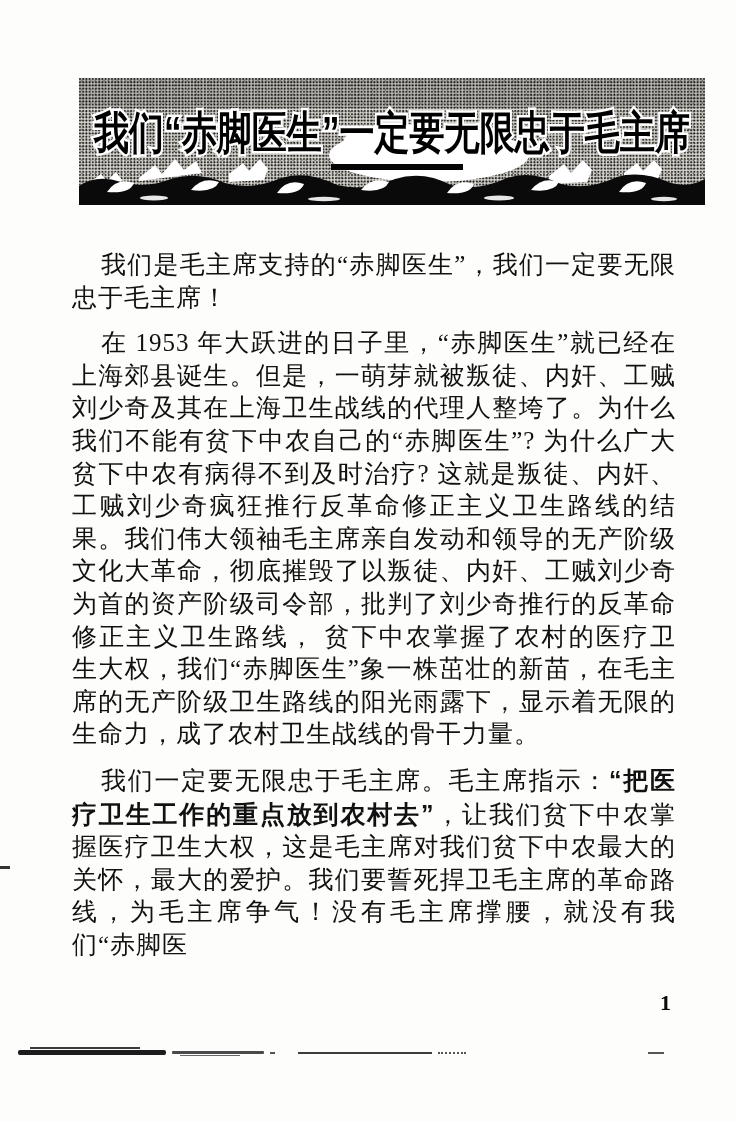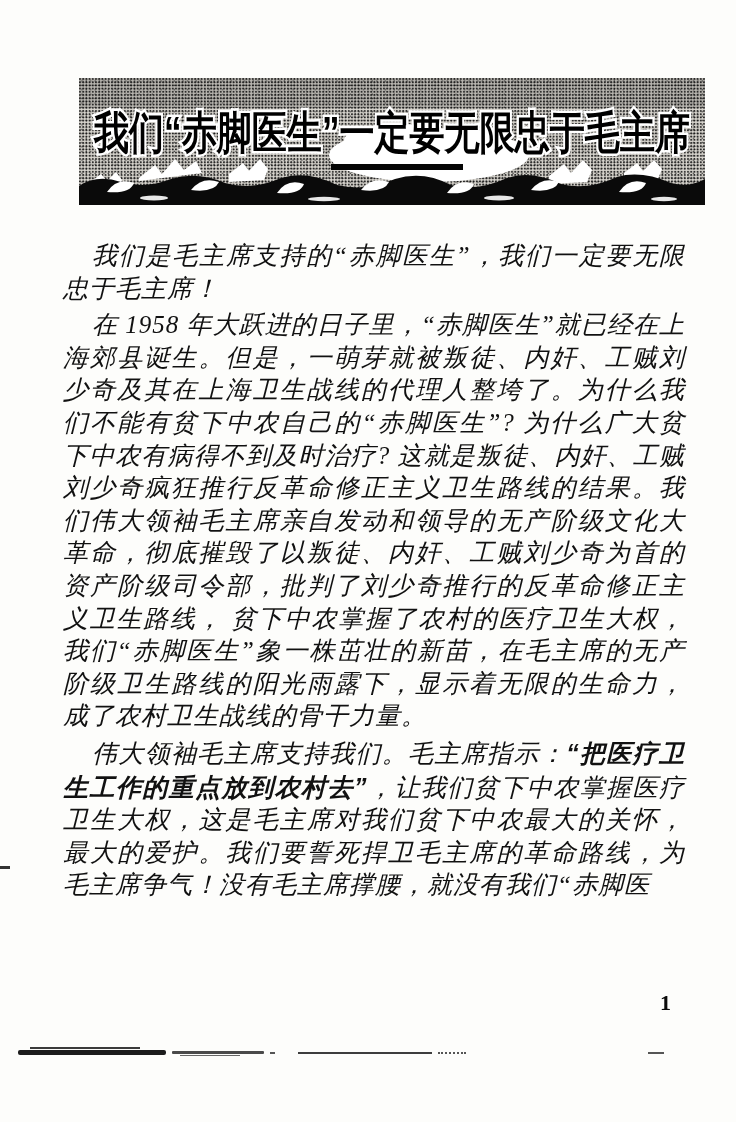--- a/index.html
+++ b/index.html
@@ -17,21 +17,21 @@
   .banner{
     position:absolute;left:79px;top:78px;width:626px;height:127px;
   }
   .banner svg{display:block;}
   
   .doc-body{
     position:absolute;left:59px;top:236px;width:630px;
     font-size:25px;line-height:32.6px;color:#111;
     text-align:justify;letter-spacing:1px;
   }
-  .doc-body p{margin:4px;text-indent:29px;font-style:italic;}
+  .doc-body p{margin:13px;text-indent:29px;}
   .bold-run{
     font-weight:bold;
     font-family:"Liberation Sans", sans-serif;
   }
   
   .page-number{
     position:absolute;left:660px;top:990px;
     font-size:22px;font-weight:bold;color:#0a0a0a;
     font-family:"Liberation Serif", serif;
   }
@@ -93,22 +93,22 @@
       <ellipse cx="245" cy="121" rx="16" ry="2.2" fill="#fff" opacity="0.9"></ellipse>
       <ellipse cx="420" cy="120" rx="15" ry="2.4" fill="#fff" opacity="0.9"></ellipse>
       <ellipse cx="585" cy="121" rx="13" ry="2.2" fill="#fff" opacity="0.9"></ellipse>
 
       <text x="313" y="70" text-anchor="middle" font-family="Liberation Sans, sans-serif" font-size="45" font-weight="bold" fill="#000" stroke="#ffffff" stroke-width="5" paint-order="stroke" textLength="596" lengthAdjust="spacingAndGlyphs">我们“赤脚医生”一定要无限忠于毛主席</text>
     </svg>
   </div>
 
   <div class="doc-body">
       <p><span>我们是毛主席支持的“赤脚医生”，我们一定要无限忠于毛主席！</span></p>
-      <p><span>在 1958 年大跃进的日子里，“赤脚医生”就已经在上海郊县诞生。但是，一萌芽就被叛徒、内奸、工贼刘少奇及其在上海卫生战线的代理人整垮了。为什么我们不能有贫下中农自己的“赤脚医生”? 为什么广大贫下中农有病得不到及时治疗? 这就是叛徒、内奸、工贼刘少奇疯狂推行反革命修正主义卫生路线的结果。我们伟大领袖毛主席亲自发动和领导的无产阶级文化大革命，彻底摧毁了以叛徒、内奸、工贼刘少奇为首的资产阶级司令部，批判了刘少奇推行的反革命修正主义卫生路线， 贫下中农掌握了农村的医疗卫生大权，我们“赤脚医生”象一株茁壮的新苗，在毛主席的无产阶级卫生路线的阳光雨露下，显示着无限的生命力，成了农村卫生战线的骨干力量。</span></p>
-      <p><span>伟大领袖毛主席支持我们。毛主席指示：</span><span class="bold-run">“把医疗卫生工作的重点放到农村去”</span><span>，让我们贫下中农掌握医疗卫生大权，这是毛主席对我们贫下中农最大的关怀，最大的爱护。我们要誓死捍卫毛主席的革命路线，为毛主席争气！没有毛主席撑腰，就没有我们“赤脚医</span></p>
+      <p><span>在 1953 年大跃进的日子里，“赤脚医生”就已经在上海郊县诞生。但是，一萌芽就被叛徒、内奸、工贼刘少奇及其在上海卫生战线的代理人整垮了。为什么我们不能有贫下中农自己的“赤脚医生”? 为什么广大贫下中农有病得不到及时治疗? 这就是叛徒、内奸、工贼刘少奇疯狂推行反革命修正主义卫生路线的结果。我们伟大领袖毛主席亲自发动和领导的无产阶级文化大革命，彻底摧毁了以叛徒、内奸、工贼刘少奇为首的资产阶级司令部，批判了刘少奇推行的反革命修正主义卫生路线， 贫下中农掌握了农村的医疗卫生大权，我们“赤脚医生”象一株茁壮的新苗，在毛主席的无产阶级卫生路线的阳光雨露下，显示着无限的生命力，成了农村卫生战线的骨干力量。</span></p>
+      <p><span>我们一定要无限忠于毛主席。毛主席指示：</span><span class="bold-run">“把医疗卫生工作的重点放到农村去”</span><span>，让我们贫下中农掌握医疗卫生大权，这是毛主席对我们贫下中农最大的关怀，最大的爱护。我们要誓死捍卫毛主席的革命路线，为毛主席争气！没有毛主席撑腰，就没有我们“赤脚医</span></p>
     </div>
 
   <div class="page-number">1</div>
 
   <div class="artifact a-margin-dash"></div>
   <div class="artifact a-bot-1"></div>
   <div class="artifact a-bot-1b"></div>
   <div class="artifact a-bot-2"></div>
   <div class="artifact a-bot-2b"></div>
   <div class="artifact a-bot-3"></div>

